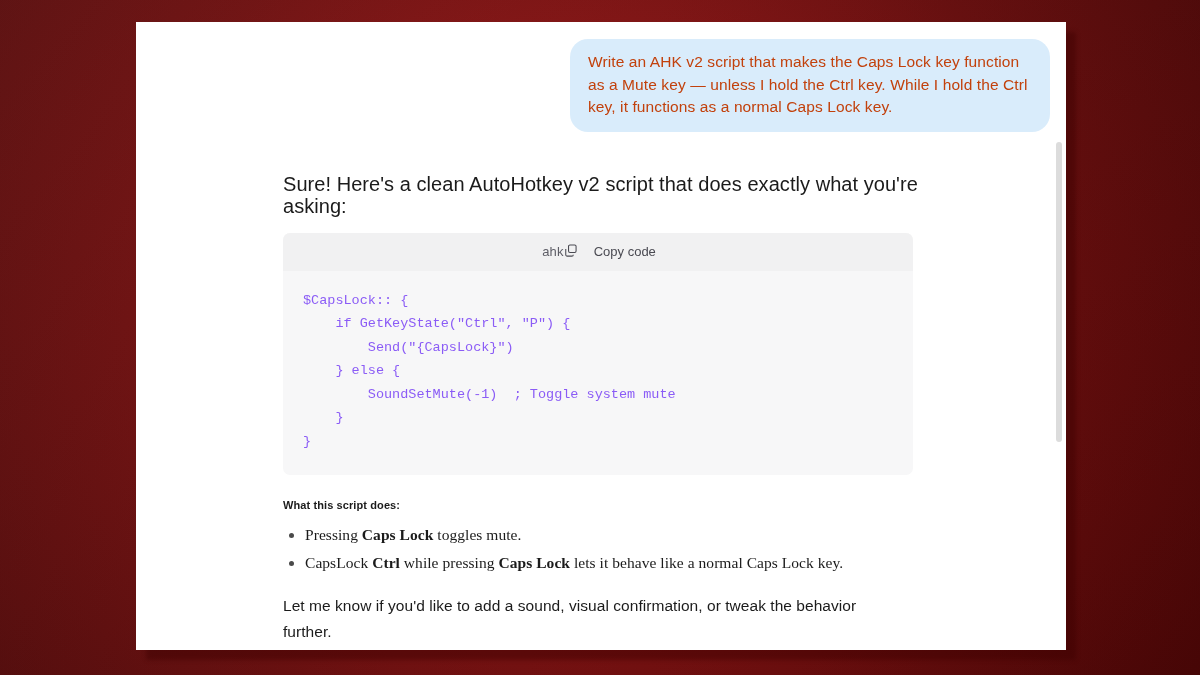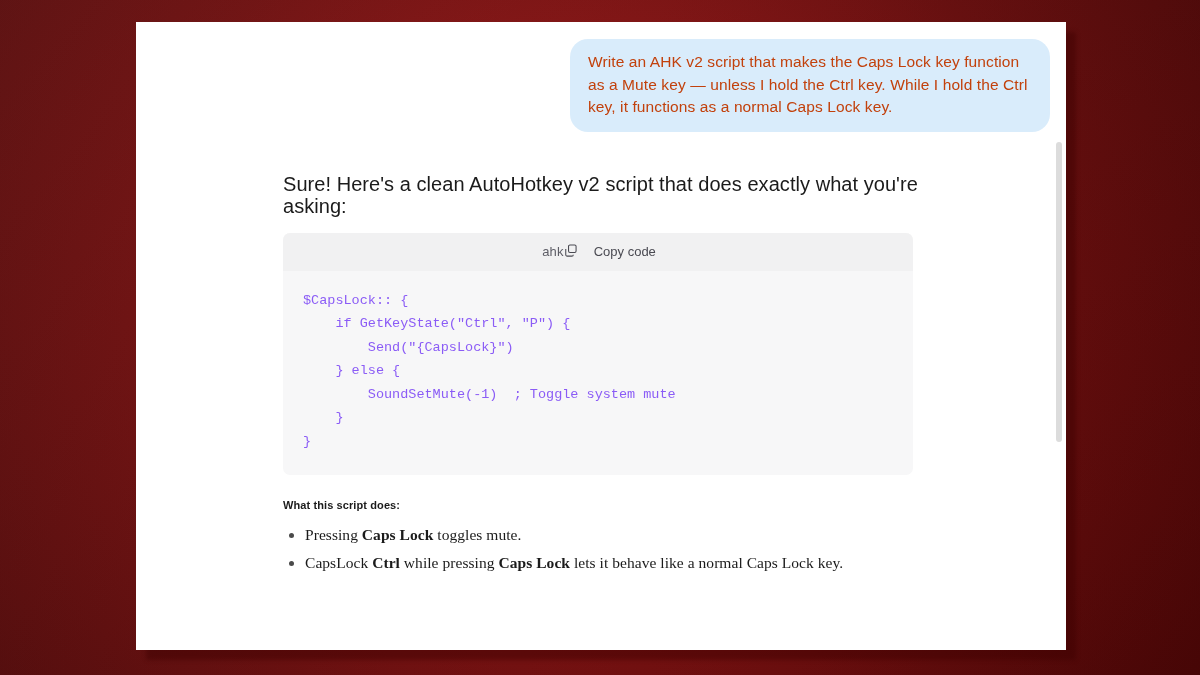--- a/index.html
+++ b/index.html
@@ -216,20 +216,21 @@
 
       <ul class="bullets">
         <li>
           <span>Pressing </span><b>Caps Lock</b><span> toggles mute.</span>
         </li>
         <li>
           <span>CapsLock </span><b>Ctrl</b><span> while pressing </span><b>Caps Lock</b><span> lets it behave like a normal Caps Lock key.</span>
         </li>
       </ul>
 
+      <p class="outro">Let me know if you'd like to add a sound, visual confirmation, or tweak the behavior further.</p>
 
       <div class="actions">
         
         
         
         
         
         
       </div>
 

